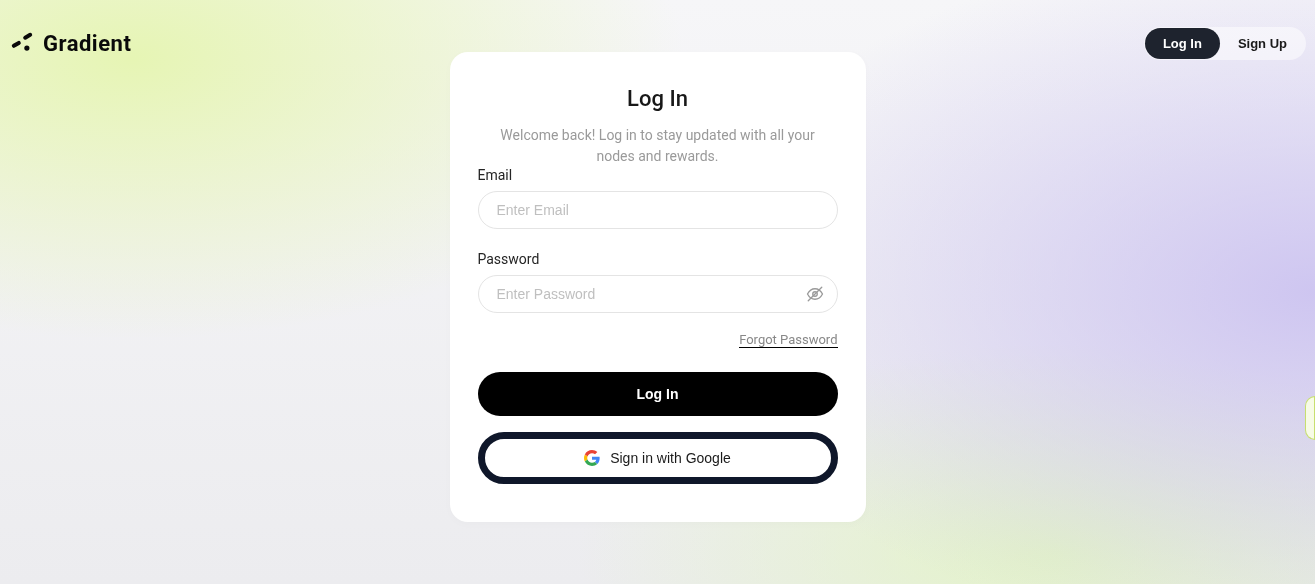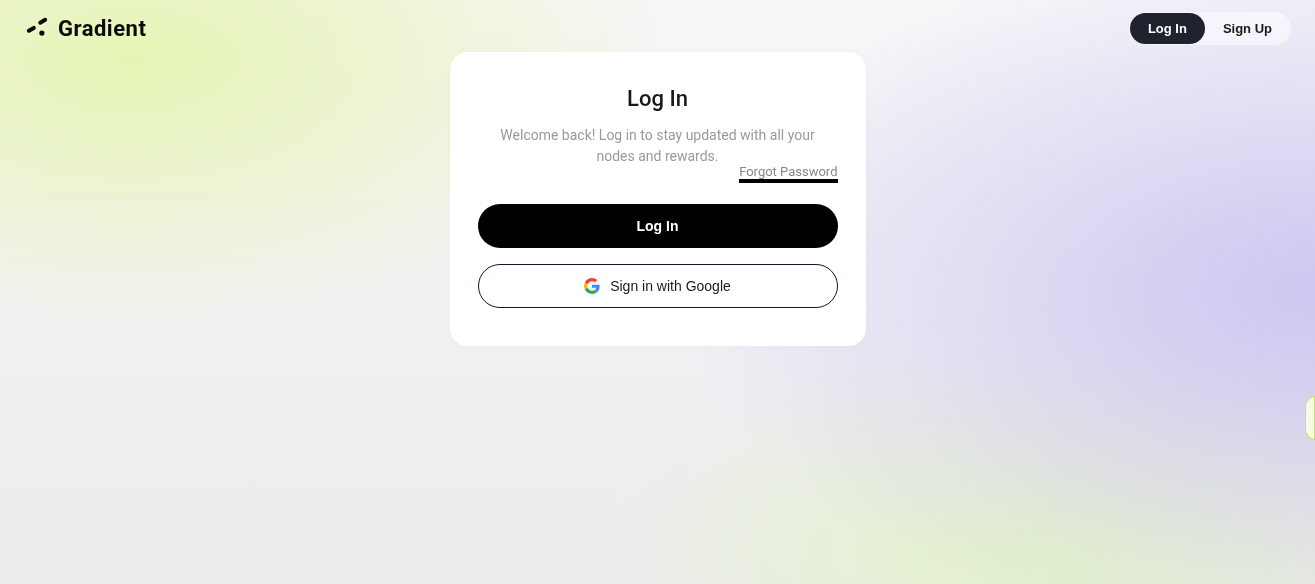--- a/index.html
+++ b/index.html
@@ -13,24 +13,24 @@
       height: 584px;
       background: radial-gradient(ellipse 70% 80% at 10% 10%, rgba(230, 245, 180, 1) 0%, rgba(230, 245, 180, 0) 60%),
                   radial-gradient(ellipse 80% 100% at 100% 50%, rgba(200, 190, 240, 0.85) 0%, rgba(200, 190, 240, 0) 60%),
                   radial-gradient(ellipse 60% 60% at 80% 95%, rgba(225, 245, 190, 0.8) 0%, rgba(225, 245, 190, 0) 60%),
                   linear-gradient(180deg, #f6f6f8 0%, #ececef 100%);
       position: relative;
       overflow: hidden;
     }
     .header {
       position: absolute;
-      top: 12px;
+      top: 27px;
       left: 0;
       right: 0;
-      padding: 0 24px;
+      padding: 0 9px;
       display: flex;
       align-items: center;
       justify-content: space-between;
     }
     .logo {
       display: flex;
       align-items: center;
       gap: 8px;
     }
     .logo-icon {
@@ -129,42 +129,42 @@
     }
     .forgot-row {
       text-align: right;
       margin-top: -6px;
       margin-bottom: 24px;
     }
     .forgot-link {
       font-size: 13px;
       color: #888;
       text-decoration: none;
-      border-bottom: 4px solid #000000;
+      border-bottom: 1px solid #000000;
       cursor: pointer;
     }
     .primary-btn {
       width: 100%;
       height: 44px;
       border-radius: 30px;
       background: #000;
       color: #fff;
       border: none;
       font-size: 14px;
       font-weight: 600;
       cursor: pointer;
       margin-bottom: 16px;
     }
     .google-btn {
       width: 100%;
-      height: 44px;
+      height: 52px;
       border-radius: 30px;
       background: #fff;
       color: #1a1a1a;
-      border: 1px solid #0f172a;
+      border: 7px solid #0f172a;
       font-size: 14px;
       font-weight: 500;
       cursor: pointer;
       display: flex;
       align-items: center;
       justify-content: center;
       gap: 10px;
       margin-bottom: 16px;
     }
     .google-icon {
@@ -212,21 +212,40 @@
   <div class="auth-buttons">
     <button class="auth-btn active">Log In</button>
     <button class="auth-btn">Sign Up</button>
   </div>
 </div>
 
 <div class="card">
   <h1 class="card-title">Log In</h1>
   <p class="card-subtitle">Welcome back! Log in to stay updated with all your nodes and rewards.</p>
 
-
+  <div class="form-group">
+    <label class="label">Email</label>
+    <div class="input-wrap">
+      <input type="text" class="input" placeholder="Enter Email" style="">
+    </div>
+  </div>
+
+  <div class="form-group">
+    <label class="label">Password</label>
+    <div class="input-wrap">
+      <input type="password" class="input pw" placeholder="Enter Password" style="">
+      <span class="eye-toggle">
+        <svg viewBox="0 0 24 24" fill="none" stroke="currentColor" stroke-width="1.8" stroke-linecap="round" stroke-linejoin="round">
+          <path d="M2 12s3.6-7 10-7 10 7 10 7-3.6 7-10 7S2 12 2 12z"></path>
+          <circle cx="12" cy="12" r="3"></circle>
+          <line x1="3" y1="21" x2="21" y2="3"></line>
+        </svg>
+      </span>
+    </div>
+  </div>
 
   <div class="forgot-row">
     <a class="forgot-link">Forgot Password</a>
   </div>
 
   <button class="primary-btn">Log In</button>
 
   <button class="google-btn">
     <svg class="google-icon" viewBox="0 0 48 48">
       <path fill="#EA4335" d="M24 9.5c3.54 0 6.71 1.22 9.21 3.6l6.85-6.85C35.9 2.38 30.47 0 24 0 14.62 0 6.51 5.38 2.56 13.22l7.98 6.19C12.43 13.72 17.74 9.5 24 9.5z"></path>

